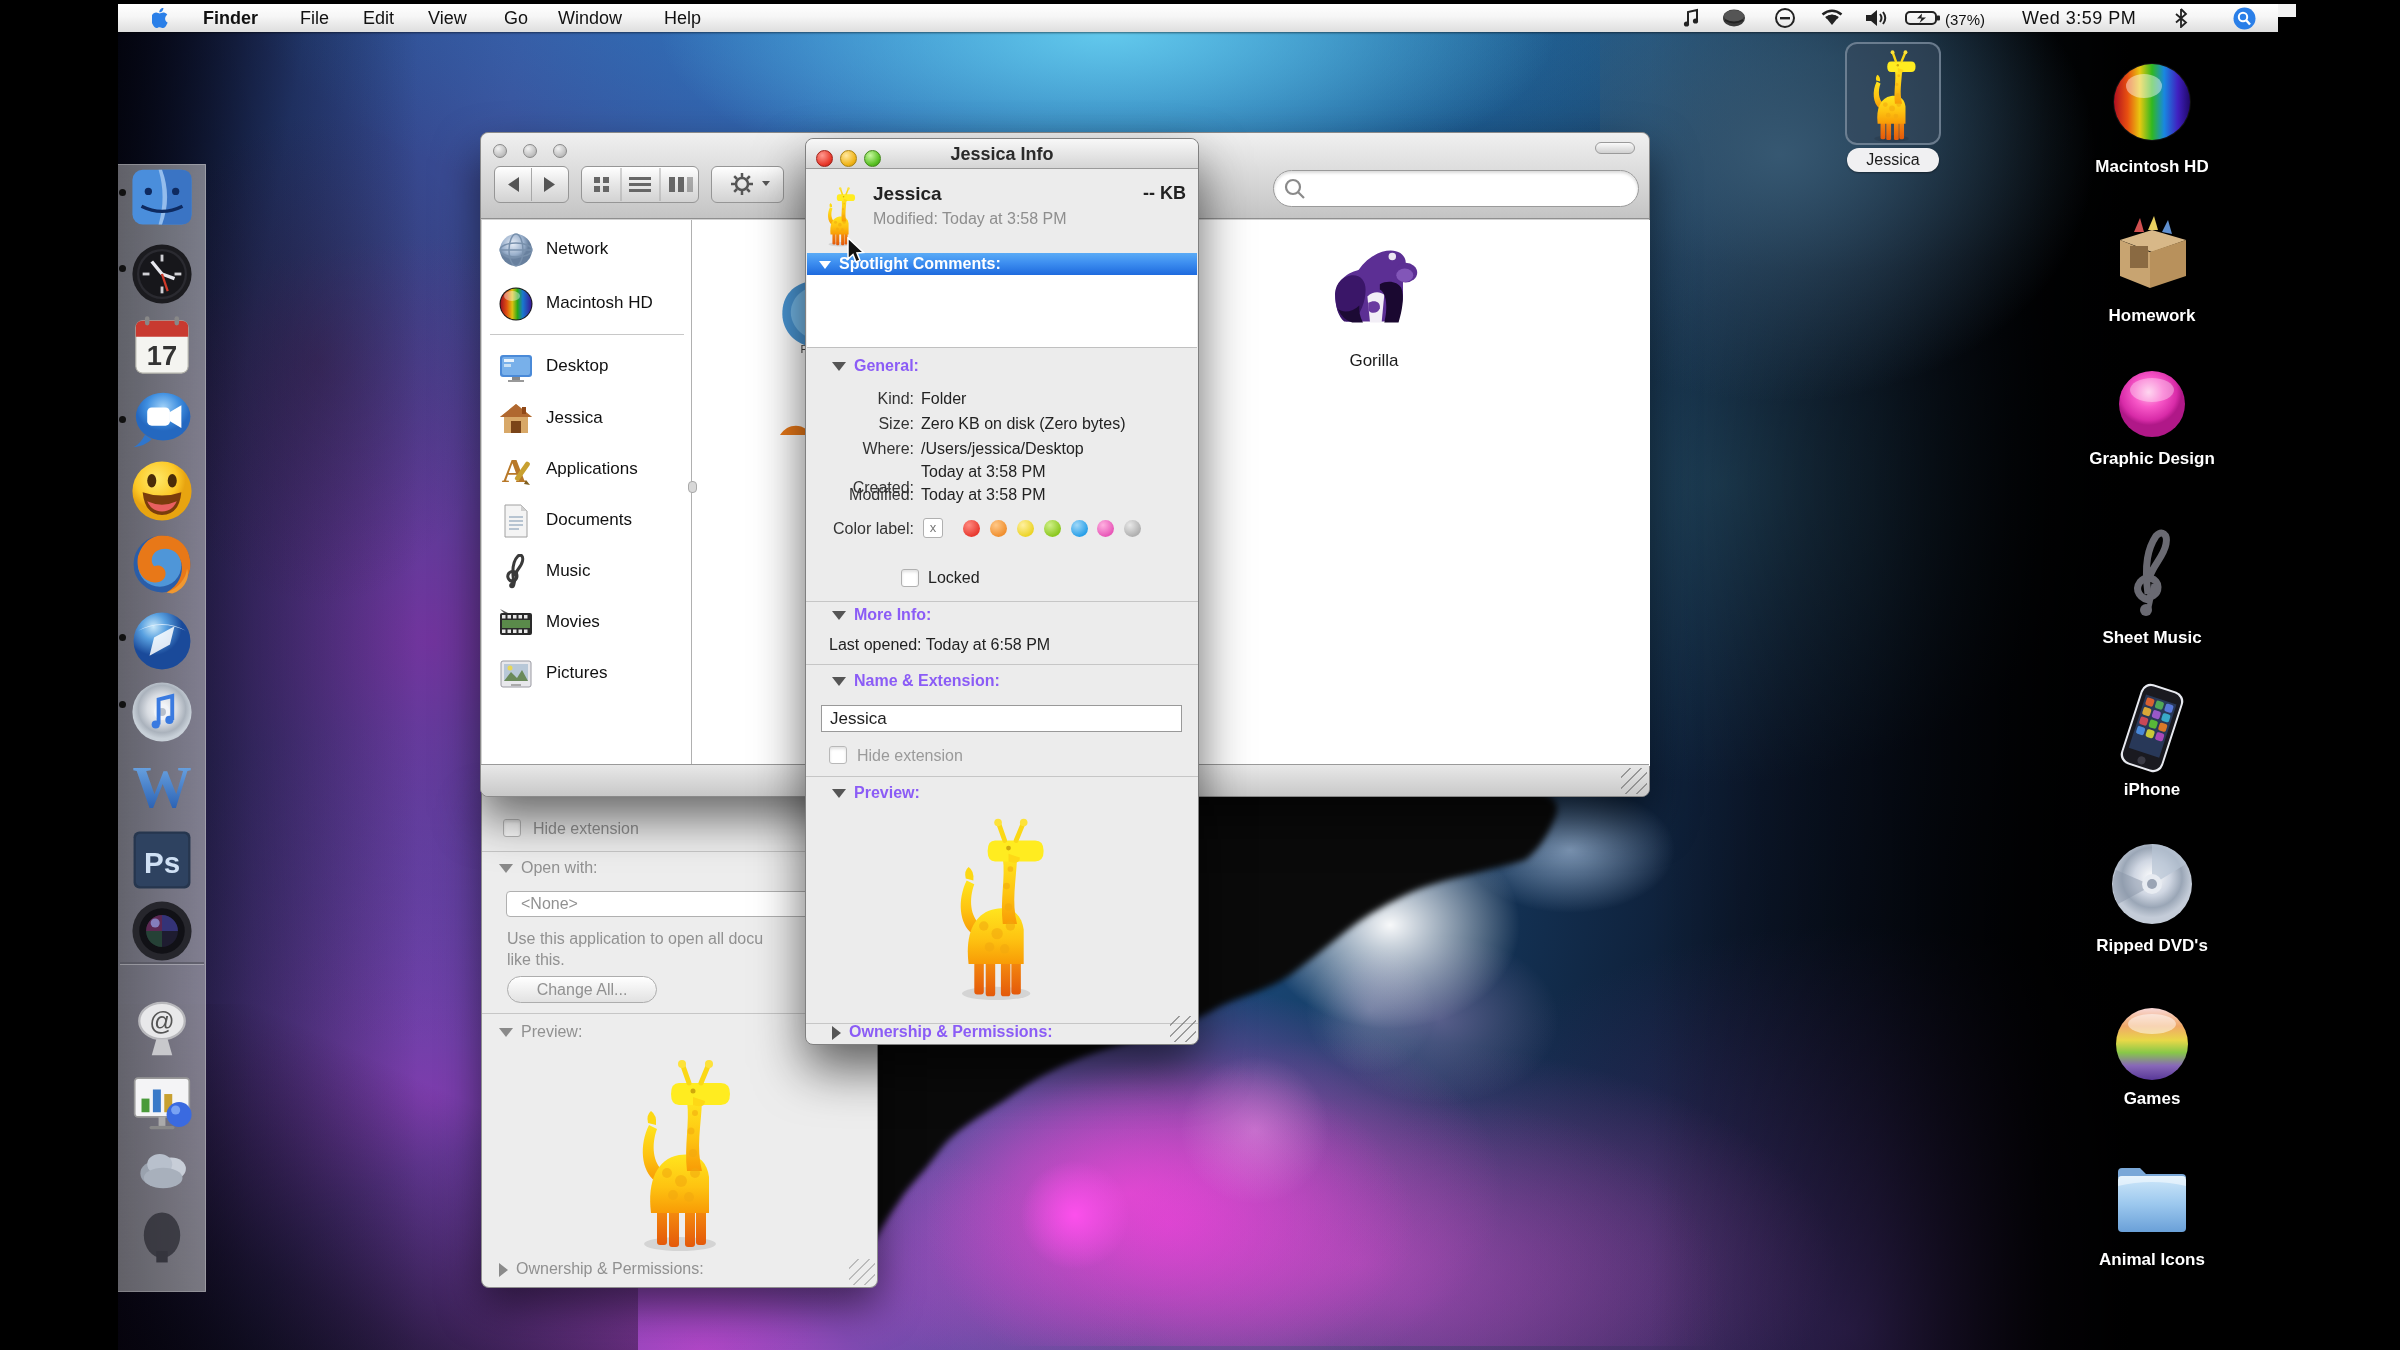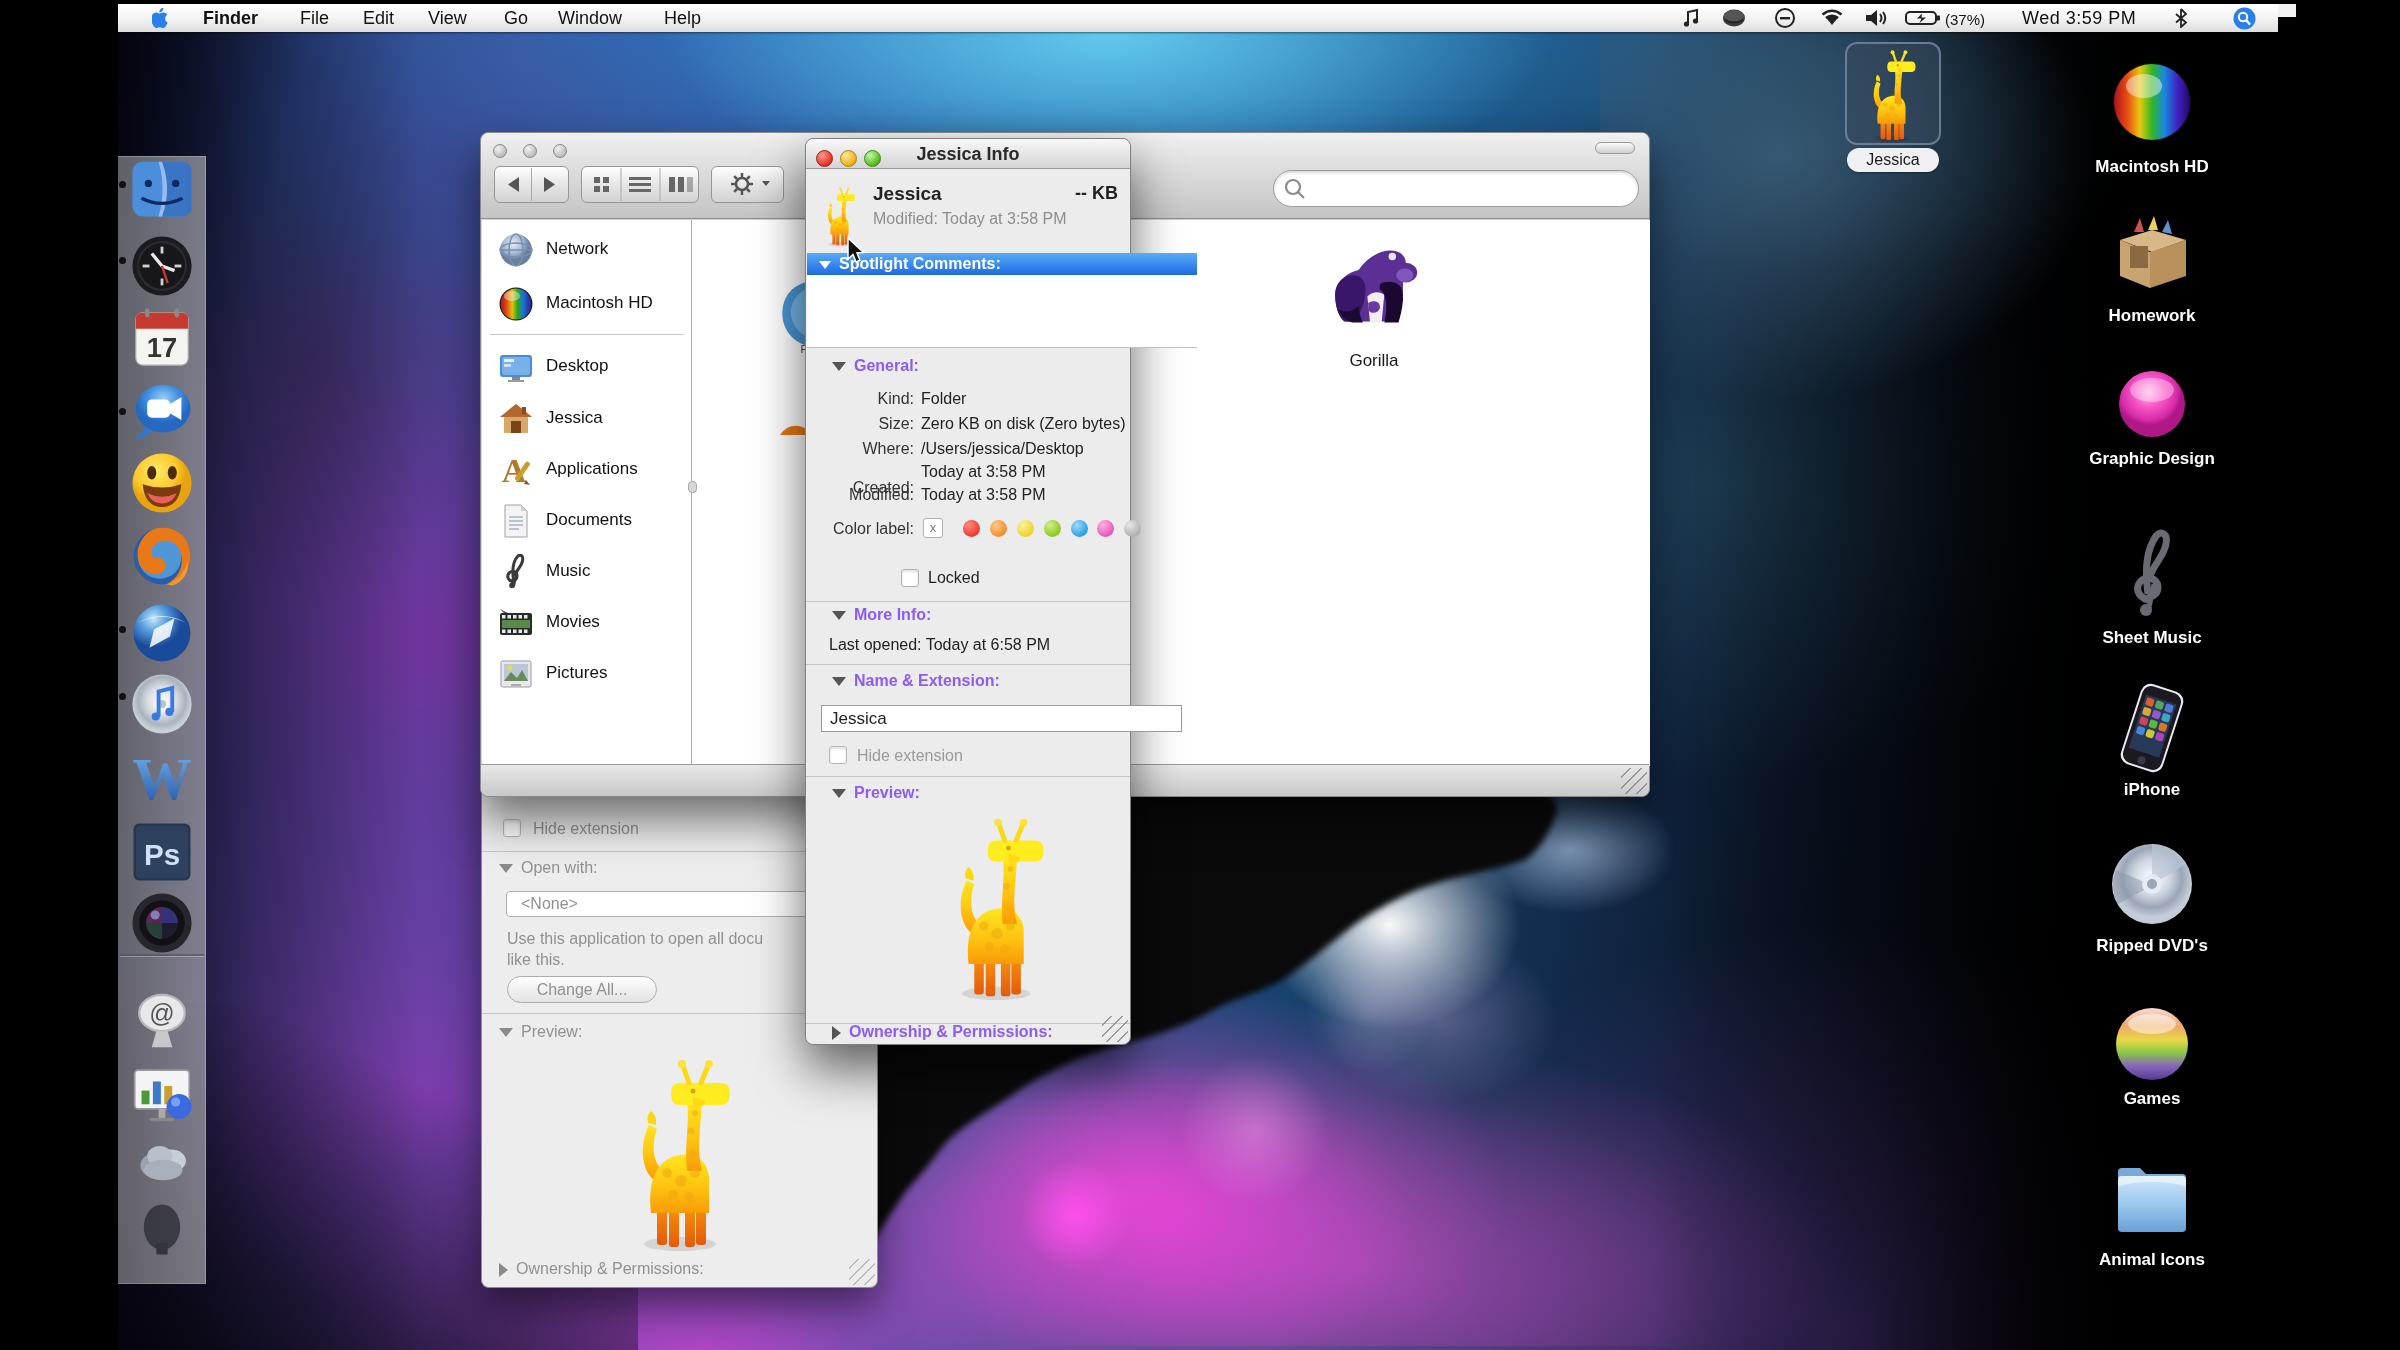--- a/index.html
+++ b/index.html
@@ -54,21 +54,21 @@
     background:radial-gradient(420px 330px at 180px 150px, rgba(56,90,116,0.95), rgba(56,90,116,0) 75%); }
   
   #menubar { left:118px; top:4px; width:2160px; height:28px;
     background:linear-gradient(#ffffff 0%, #f6f6f6 45%, #dedede 100%);
     box-shadow:0 1px 2px rgba(0,0,0,0.5); font-size:18px; color:#111; }
   #menubar .mi { position:absolute; top:3px; line-height:22px; }
   #mb-apple { left:34px; top:4px; }
   #menubar .sicon { position:absolute; top:4px; }
   #mb-time { font-size:18px; letter-spacing:0.5px; }
   
-  #dock { left:118px; top:156px; width:88px; height:1128px;
+  #dock { left:118px; top:164px; width:88px; height:1128px;
     background:linear-gradient(90deg, rgba(158,158,163,0.6), rgba(178,178,183,0.65));
     border-right:1px solid rgba(255,255,255,0.35); border-top:1px solid rgba(255,255,255,0.25);
     border-bottom:1px solid rgba(255,255,255,0.2); }
   .dicon { position:absolute; left:11px; width:66px; height:66px; }
   .dicon svg { width:66px; height:66px; }
   .dicon svg { position:absolute; left:0; top:0; }
   #dock-sep { position:absolute; left:2px; top:797px; width:84px; height:2px; background:rgba(80,80,90,0.6); box-shadow:0 1px 0 rgba(255,255,255,0.3); }
   
   .desk-item { position:absolute; width:180px; text-align:center; }
   .desk-item svg { display:inline-block; }
@@ -100,21 +100,21 @@
   #wf-body { position:absolute; left:1px; top:87px; width:1168px; height:546px; background:#fff; }
   #wf-side { position:absolute; left:0; top:0; width:210px; height:546px; background:#fff; border-right:1px solid #b0b0b0; }
   .srow { position:absolute; left:0; width:100%; height:40px; }
   .srow .sic { position:absolute; left:16px; top:2px; }
   .srow .stx { position:absolute; left:64px; top:9px; font-size:17px; color:#111; }
   #wf-bottom { position:absolute; left:0; bottom:0; width:100%; height:32px; border-radius:0 0 8px 8px;
     background:linear-gradient(#e8e8e8,#c8c8c8); border-top:1px solid #9a9a9a; }
   .grip { position:absolute; right:2px; bottom:2px; width:26px; height:26px;
     background:repeating-linear-gradient(135deg, transparent 0 6px, rgba(120,120,120,0.7) 6px 7.5px); border-radius:0 0 6px 0; }
   
-  #wininfo { left:805px; top:138px; width:326px; height:907px; border-radius:8px;
+  #wininfo { left:805px; top:138px; width:394px; height:907px; border-radius:8px;
     background:#ececec; border:1px solid #808080; box-shadow:0 24px 50px rgba(0,0,0,0.6);
     font-size:16px; color:#222; }
   #wi-title { position:absolute; left:0; top:0; width:100%; height:30px; border-radius:8px 8px 0 0;
     background:linear-gradient(#f8f8f8, #d5d5d5); border-bottom:1px solid #9a9a9a;
     text-align:center; font-weight:bold; font-size:18px; color:#2a2a2a; line-height:30px; }
   .tlb { position:absolute; top:11px; width:17px; height:17px; border-radius:50%; }
   #wi-red { left:10px; background:radial-gradient(circle at 35% 30%, #ff9a90, #e8382a 65%, #b01a10); border:1px solid #a02018;}
   #wi-yel { left:34px; background:radial-gradient(circle at 35% 30%, #ffe8a0, #f0b418 65%, #c08a10); border:1px solid #ab8312;}
   #wi-grn { left:58px; background:radial-gradient(circle at 35% 30%, #c8f8a0, #58c022 65%, #3a8a18); border:1px solid #44881c;}
   #wi-spot { position:absolute; left:1px; top:114px; width:390px; height:22px;

